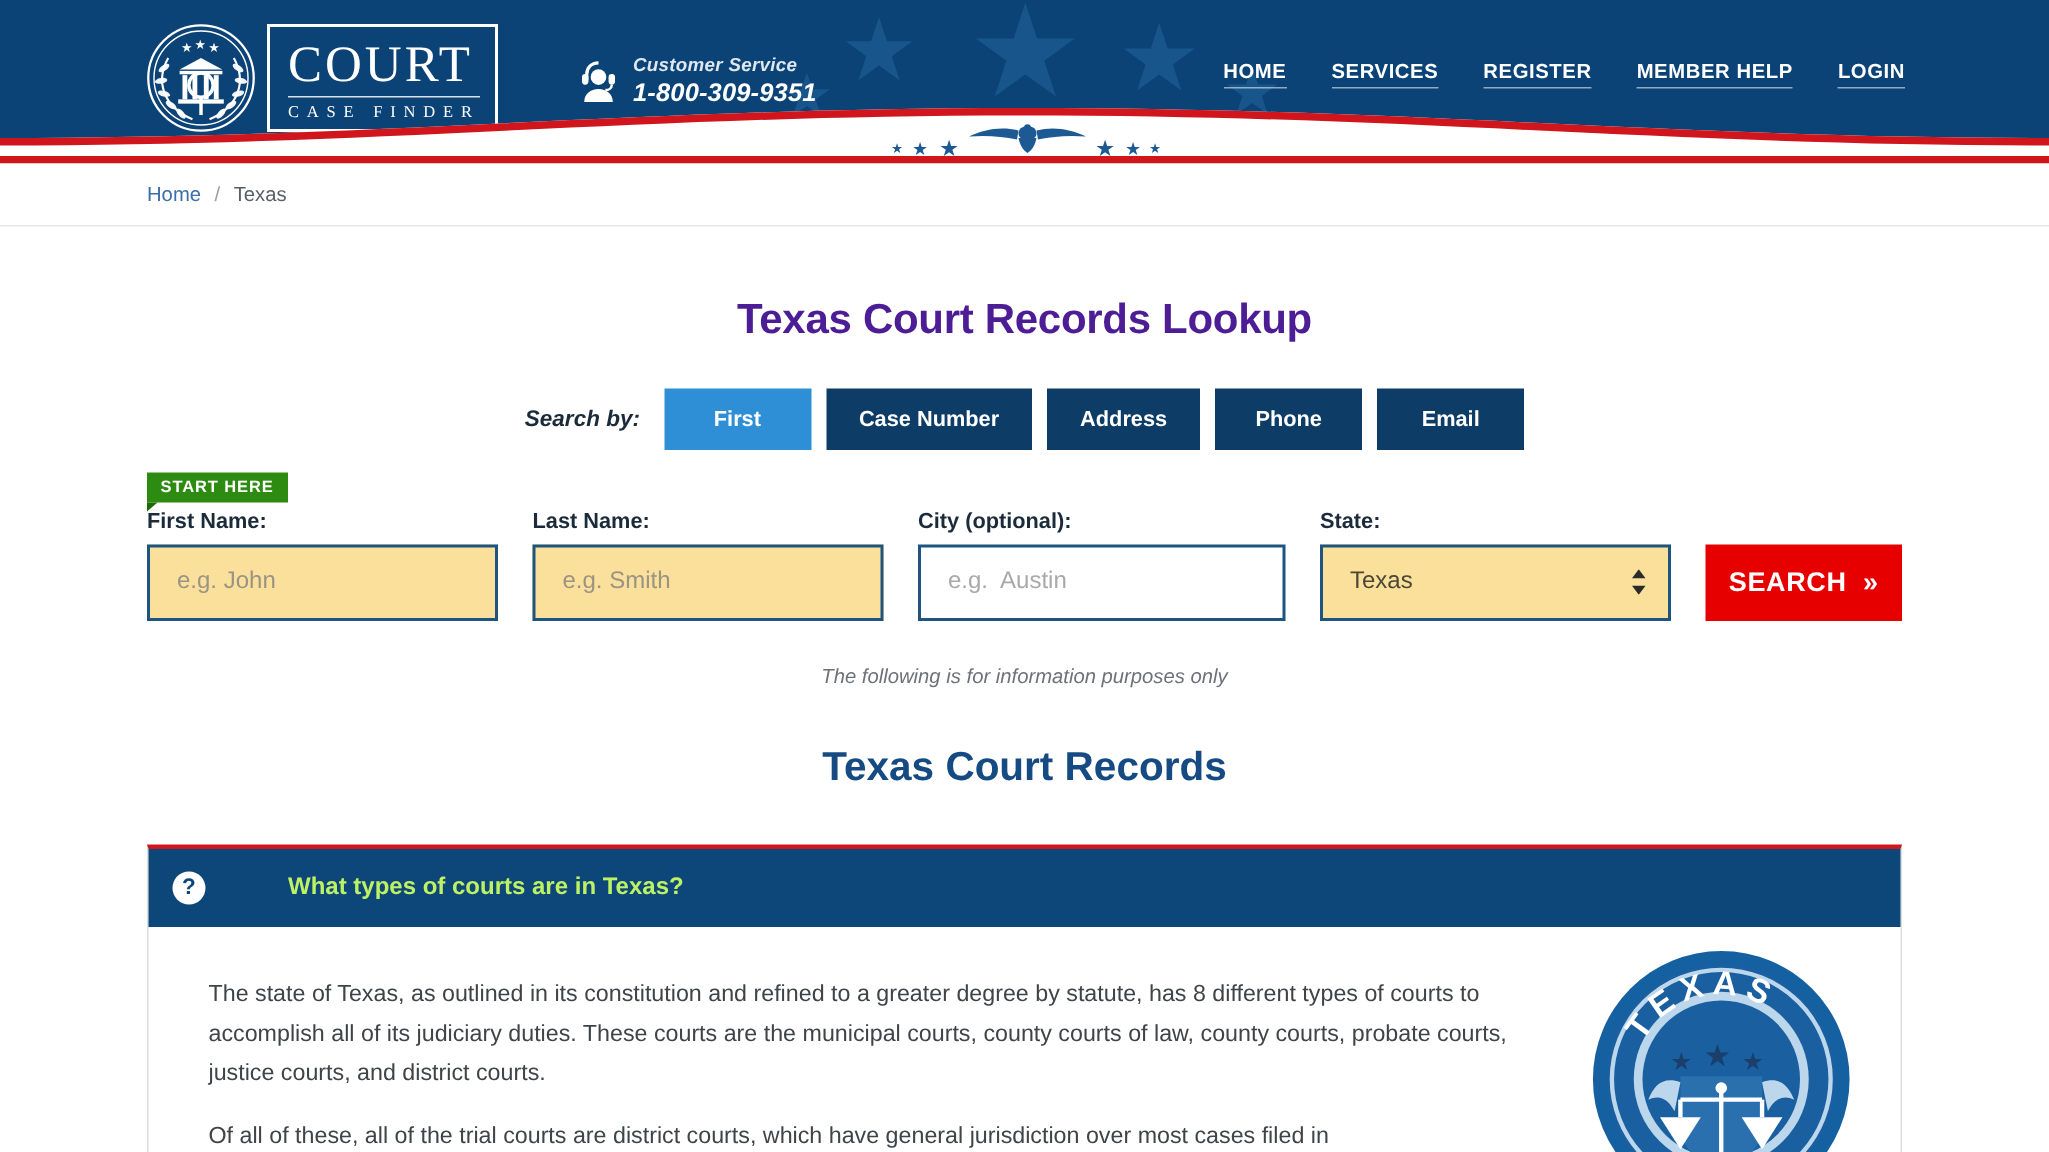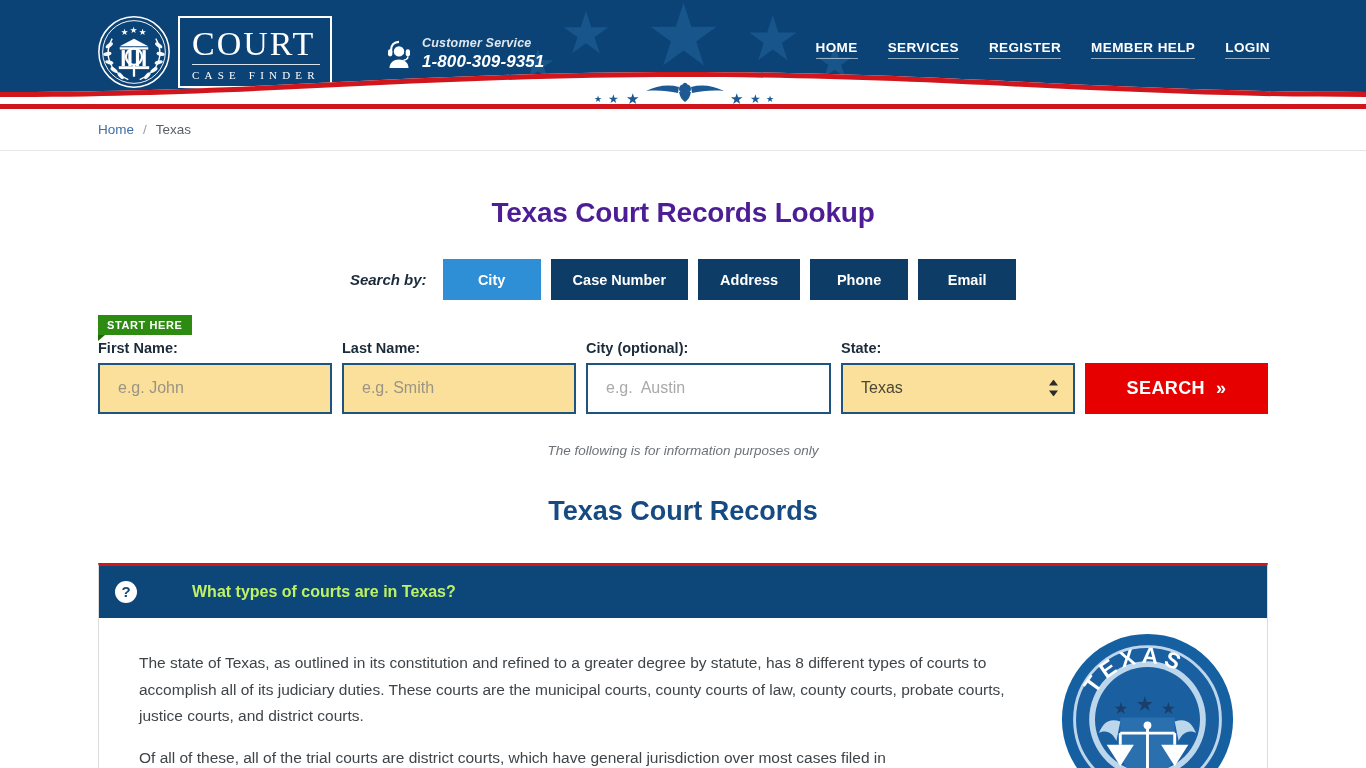--- a/index.html
+++ b/index.html
@@ -172,21 +172,21 @@
   .start-here:after {
     content: "";
     position: absolute;
     left: 0; bottom: -6px;
     border-left: 7px solid #1f6a08;
     border-bottom: 6px solid transparent;
   }
 
   .form-row {
     display: flex; align-items: flex-end;
-    gap: 10px;
+    gap: 23px;
     padding-top: 26px;
   }
   .field { display: flex; flex-direction: column; }
   .field-label {
     color: #1b2b3a;
     font-size: 14.5px;
     font-weight: bold;
     margin-bottom: 6px;
     line-height: 1.1;
   }
@@ -425,21 +425,21 @@
   <span class="crumb-sep">/</span>
   <span class="crumb-cur">Texas</span>
 </div>
 
 <div class="main">
 
   <h1 class="page-title">Texas Court Records Lookup</h1>
 
   <div class="searchby-row">
     <span class="searchby-label">Search by:</span>
-    <button class="tab active">City</button>
+    <button class="tab active">First</button>
     <button class="tab">Case Number</button>
     <button class="tab">Address</button>
     <button class="tab">Phone</button>
     <button class="tab">Email</button>
   </div>
 
   <div class="form-area">
     <div class="start-here">START HERE</div>
 
     <div class="form-row">

